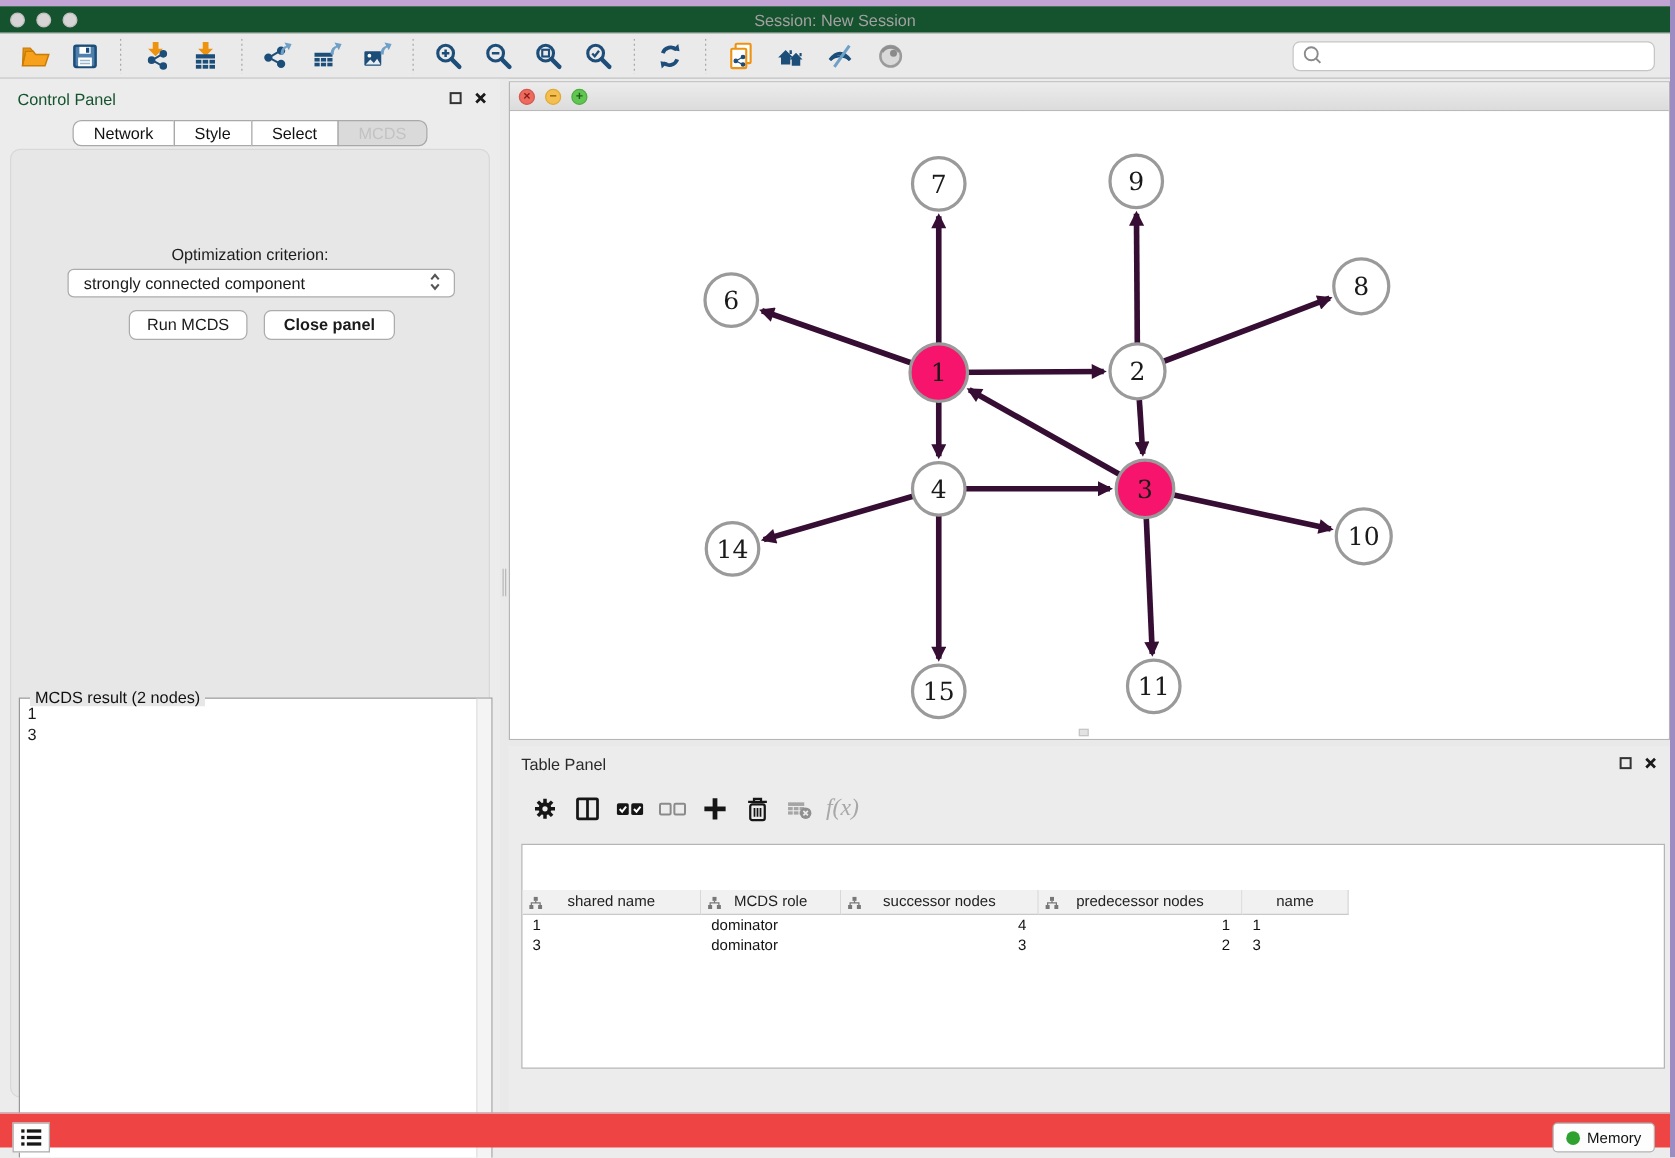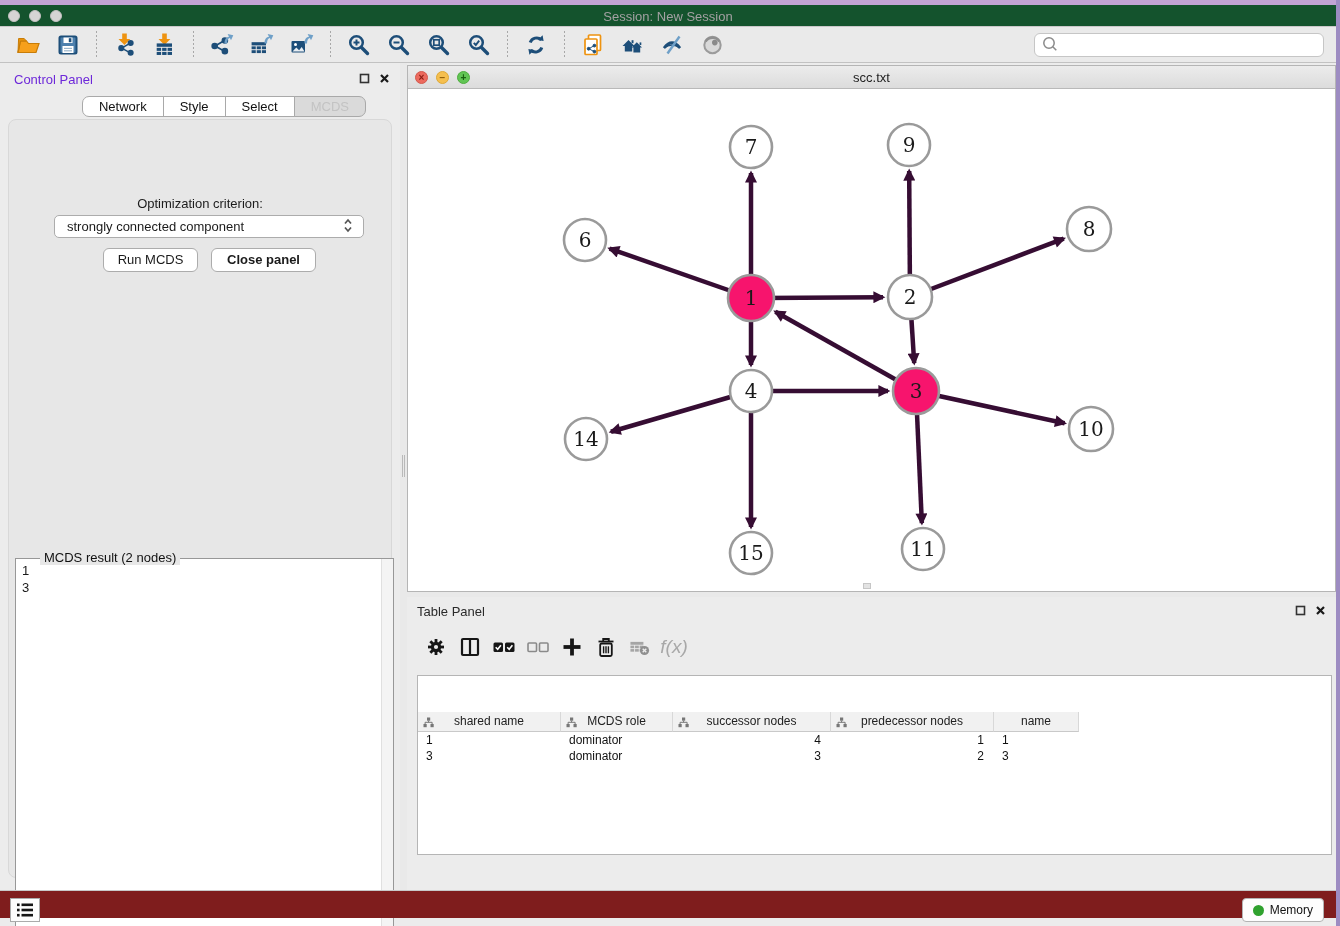--- a/index.html
+++ b/index.html
@@ -27,43 +27,43 @@
   .tsep { width:1px; height:28px; margin:0 8px;
     background-image:linear-gradient(#a8a8a8 40%, rgba(0,0,0,0) 0%);
     background-size:1px 4px; background-repeat:repeat-y; }
   #search-box { position:absolute; right:12px; top:6px; width:290px; height:24px;
     background:#fff; border:1px solid #c6c6c6; border-radius:6px; display:flex; align-items:center; padding-left:6px; }
   #search-box input { border:none; outline:none; flex:1; height:20px; font-size:12px; background:transparent; }
 
   
   #control-panel { position:absolute; left:0; top:63px; width:400px; height:827px; background:#ececec; }
   #cp-header { position:absolute; left:0; top:0; width:100%; height:30px; }
-  #cp-title  { position:absolute; left:14px; top:9px; color:#6d28d9; }
+  #cp-title  { position:absolute; left:14px; top:9px; color:#14532d; }
   .win-icons { position:absolute; right:10px; top:9px; display:flex; gap:9px; align-items:center; }
-  .tab-row { position:absolute; left:0; width:100%; display:flex; justify-content:center; z-index:3;margin-left:24px; }
+  .tab-row { position:absolute; left:0; width:100%; display:flex; justify-content:center; z-index:3; }
   #cp-tabs { top:33px; }
   .tab { height:21px; line-height:20px; padding:0 16px; background:#fff;
     border:1px solid #a9a9a9; margin-left:-1px; font-size:13px; color:#111; }
   .tab:first-child { border-radius:7px 0 0 7px; margin-left:0; }
   .tab:last-child  { border-radius:0 7px 7px 0; }
   .tab.active { background:#dadada; color:#c3c3c3; }
   #cp-body { position:absolute; left:8px; top:56px; width:384px; height:759px;
     background:#e7e7e7; border:1px solid #d8d8d8; border-radius:8px; }
   #opt-label { position:absolute; left:0; width:100%; top:76px; text-align:center; color:#1c1c1c; }
   #criterion-select { position:absolute; left:45px; top:95px; width:310px; height:23px;
     background:#fff; border:1px solid #acacac; border-radius:5px;
     display:flex; align-items:center; padding:0 8px 0 12px; }
   #criterion-select .val { flex:1; }
   .btn { position:absolute; top:128px; height:24px; background:#fff; border:1px solid #acacac;
     border-radius:6px; text-align:center; line-height:22px; font-size:13px; }
   #run-btn   { left:94px;  width:95px; }
   #close-btn { left:202px; width:105px;font-weight:bold; }
   #result-box { position:absolute; left:6px; top:438px; width:379px; height:370px;
     border:1px solid #989898; background:#fff; }
-  #result-legend { position:absolute; left:8px; top:-9px; background:#e7e7e7; padding:0 4px; color:#111;margin-left:16px; }
+  #result-legend { position:absolute; left:8px; top:-9px; background:#e7e7e7; padding:0 4px; color:#111; }
   #result-lines { position:absolute; left:0; top:0; right:12px; bottom:0; padding:3px 6px; line-height:17px; overflow:hidden; }
   #result-scroll { position:absolute; right:0; top:0; width:12px; height:100%;
     background:#f4f4f4; border-left:1px solid #e0e0e0; }
 
   
   #v-divider { position:absolute; left:400px; top:63px; width:7px; height:827px; background:#e9e9e9; }
   #v-grip { position:absolute; left:2px; top:392px; width:3px; height:22px;
     border-left:1px solid #b9b9b9; border-right:1px solid #b9b9b9; }
 
   
@@ -79,35 +79,35 @@
     background:#e3e3e3; border:1px solid #c6c6c6; }
 
   
   #h-divider { position:absolute; left:407px; top:592px; width:929px; height:5px; background:#e9e9e9; }
 
   
   #table-panel { position:absolute; left:407px; top:597px; width:929px; height:293px; background:#ececec; }
   #tp-title { position:absolute; left:10px; top:7px; color:#2a2a2a; }
   #tp-toolbar { position:absolute; left:12px; top:32px; height:36px; display:flex; align-items:center; }
   .tp-btn { width:34px; height:30px; display:flex; align-items:center; justify-content:center; }
-  .fx-label { font-family:Liberation Sans, sans-serif; font-style:italic; font-size:19px; color:#a8a8a8; }
+  .fx-label { font-family:Liberation Serif, serif; font-style:italic; font-size:19px; color:#a8a8a8; }
   #data-table { position:absolute; left:10px; top:78px; width:915px; height:180px;
     background:#fff; border:1px solid #b5b5b5; overflow:hidden; }
   #thead { display:flex; height:20px;margin-top:36px; }
   .th { position:relative; background:#f1f1f1; border-right:1px solid #d8d8d8; border-bottom:1px solid #c9c9c9;
     font-size:12px; color:#222; text-align:center; line-height:19px; }
   .th .tree-ic { position:absolute; left:5px; top:5px; }
   .trow { display:flex; height:16px; font-size:12px; color:#111; }
   .td { line-height:16px; padding:0 8px; white-space:nowrap; overflow:hidden; }
   .td.right { text-align:right; padding-right:10px; }
   #tp-tabs { bottom:5px; top:auto; }
 
   
   #status-bar { position:absolute; left:0; top:890px; width:1336px; height:28px;
-    background:#7f1d1d; border-top:1px solid #c8c8c8; }
+    background:#ef4444; border-top:1px solid #c8c8c8; }
   #tasks-btn { position:absolute; left:10px; top:7px; width:30px; height:24px; background:#fdfdfd;
     border:1px solid #ababab; display:flex; align-items:center; justify-content:center; }
   #memory-btn { position:absolute; right:12px; top:7px; height:24px; padding:0 10px;
     background:#fdfdfd; border:1px solid #b3b3b3; border-radius:4px;
     display:flex; align-items:center; gap:6px; font-size:12px; color:#111; }
   #memory-dot { width:11px; height:11px; border-radius:50%; background:#2fa12e; }
 </style>
 </head>
 <body>
 
@@ -332,21 +332,20 @@
 
 <div id="v-divider">
   <div id="v-grip"></div>
 </div>
 
 <div id="network-window">
   <div id="nw-titlebar">
     <div class="traffic" style="left:7px;background:#ec6a5e;border:1px solid #d3594d;color:#8c1d14">×</div>
     <div class="traffic" style="left:28px;background:#f5bf4f;border:1px solid #dfa935;color:#8f5d0a">−</div>
     <div class="traffic" style="left:49px;background:#61c554;border:1px solid #4ead3f;color:#196110">+</div>
-    <div id="nw-title">scc.txt</div>
   </div>
   <div id="graph-canvas">
     <svg id="graph-svg" width="927" height="502" viewBox="0 0 927 502">
         <defs>
           <marker id="arw" viewBox="0 0 10 10" refX="8" refY="5" markerWidth="15" markerHeight="12" orient="auto" markerUnits="userSpaceOnUse">
             <path d="M0 0 L10 5 L0 10 Z" fill="#360d33"></path>
           </marker>
         </defs>
         <line x1="343" y1="209" x2="343" y2="84" stroke="#360d33" stroke-width="4.5" marker-end="url(#arw)"></line>
         <line x1="343" y1="209" x2="201.54492409513023" y2="159.5759373344431" stroke="#360d33" stroke-width="4.5" marker-end="url(#arw)"></line>

